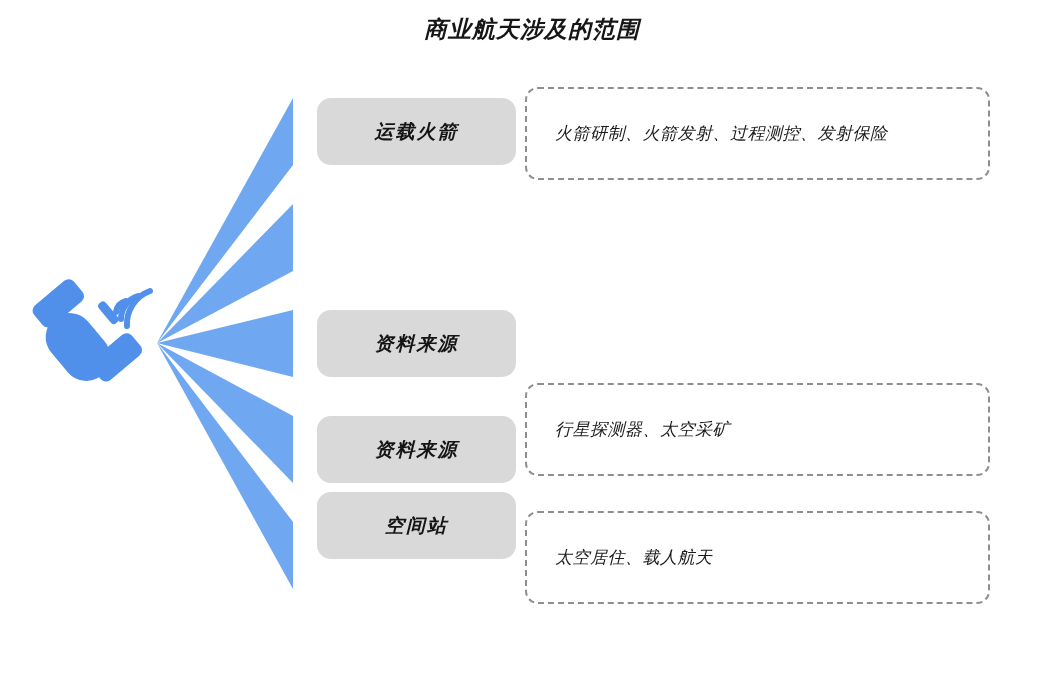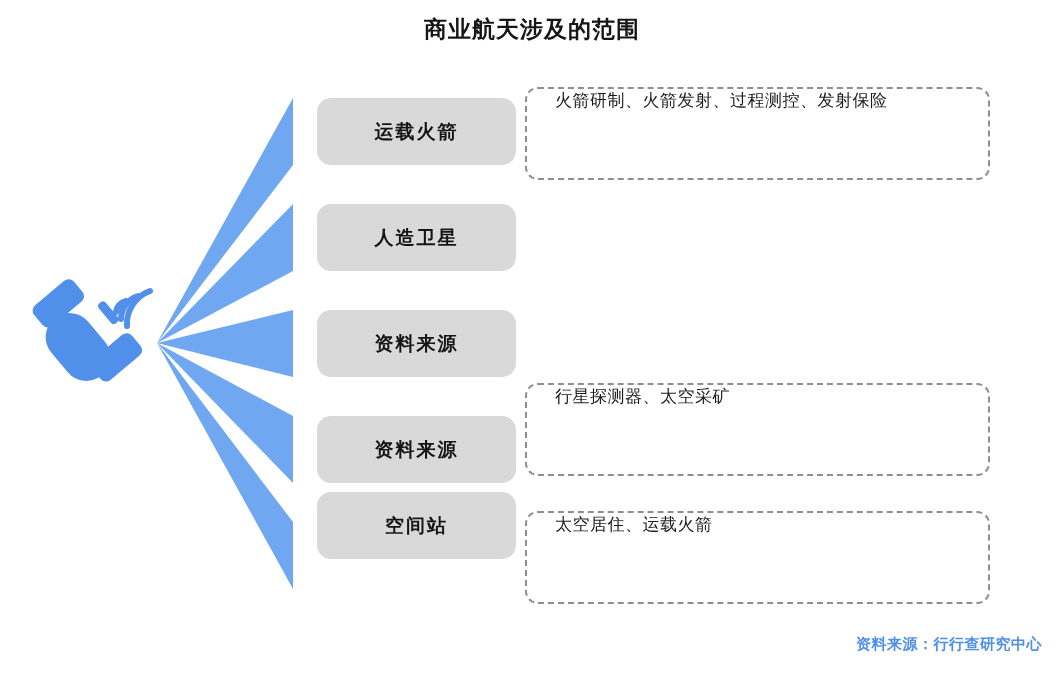--- a/index.html
+++ b/index.html
@@ -10,20 +10,21 @@
   body {
     font-family: "Liberation Sans", "DejaVu Sans", sans-serif;
     color: #1a1a1a;
   }
   #page {
     position: relative;
     width: 1064px;
     height: 676px;
     background: #ffffff;
     overflow: hidden;
+    font-style: italic;
   }
 
   
   #title {
     position: absolute;
     left: 0;
     top: 14px;
     width: 1064px;
     text-align: center;
     font-size: 23px;
@@ -72,21 +73,21 @@
   
   .desc-box {
     position: absolute;
     left: 525px;
     width: 465px;
     height: 93px;
     border: 2px dashed #8e8e8e;
     border-radius: 13px;
     background: #ffffff;
     display: flex;
-    align-items: flex-start;
+    align-items: center;
     box-sizing: border-box;
     padding-left: 28px;
   }
   .desc-text {
     font-size: 17px;
     color: #1b1b1b;
     letter-spacing: 0.5px;
     line-height: 1.4;
   }
 
@@ -135,38 +136,34 @@
       <polygon points="157,343 293,204 293,271"></polygon>
       <polygon points="157,343 293,310 293,377"></polygon>
       <polygon points="157,343 293,416 293,483"></polygon>
       <polygon points="157,343 293,522 293,589"></polygon>
     </g>
   </svg>
 
   <div class="cat-box" style="top:98px">
     <span>运载火箭</span>
   </div>
-  <div class="cat-box" style="top:204px">
-    <span>人造卫星</span>
-  </div>
   <div class="cat-box" style="top:310px">
     <span>资料来源</span>
   </div>
   <div class="cat-box" style="top:416px">
     <span>资料来源</span>
   </div>
   <div class="cat-box" style="top:492px">
     <span>空间站</span>
   </div>
 
   <div class="desc-box" style="top:87px">
     <span class="desc-text">火箭研制、火箭发射、过程测控、发射保险</span>
   </div>
   <div class="desc-box" style="top:383px">
     <span class="desc-text">行星探测器、太空采矿</span>
   </div>
   <div class="desc-box" style="top:511px">
-    <span class="desc-text">太空居住、运载火箭</span>
+    <span class="desc-text">太空居住、载人航天</span>
   </div>
 
-  <div id="source">资料来源：行行查研究中心</div>
 
 </div>
 
 </body></html>

